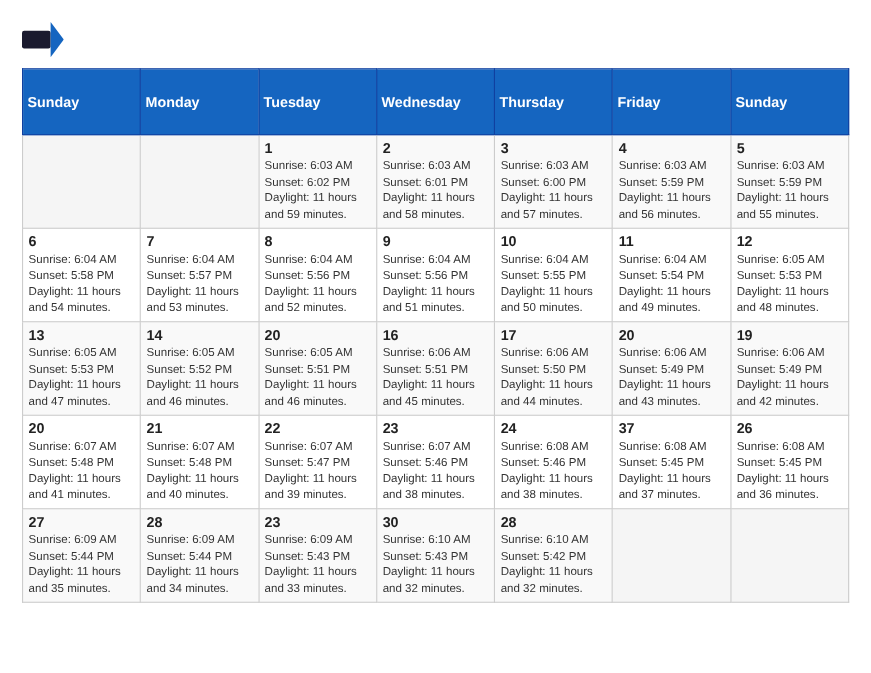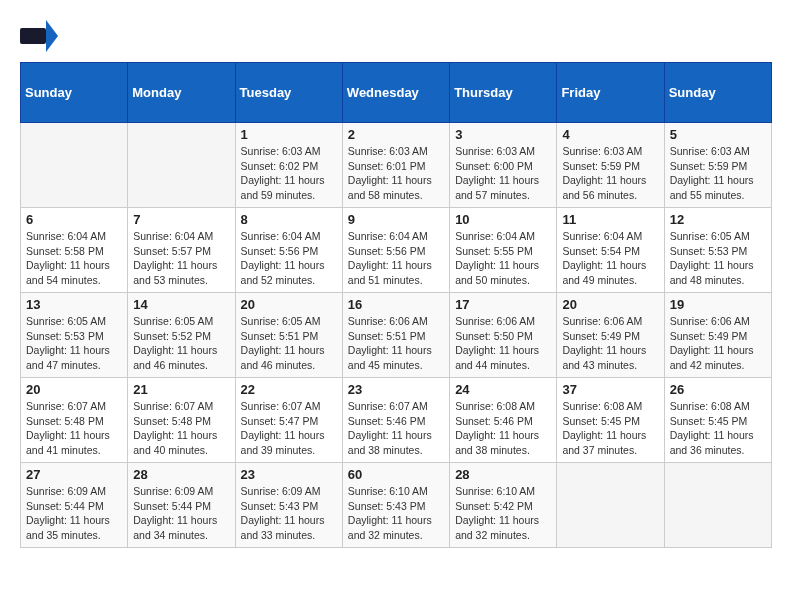--- a/index.html
+++ b/index.html
@@ -233,21 +233,21 @@
         </td>
         <td>
           <span class="day-num">28</span>
           <div class="day-info">Sunrise: 6:09 AM<br>Sunset: 5:44 PM<br>Daylight: 11 hours and 34 minutes.</div>
         </td>
         <td>
           <span class="day-num">23</span>
           <div class="day-info">Sunrise: 6:09 AM<br>Sunset: 5:43 PM<br>Daylight: 11 hours and 33 minutes.</div>
         </td>
         <td>
-          <span class="day-num">60</span>
+          <span class="day-num">30</span>
           <div class="day-info">Sunrise: 6:10 AM<br>Sunset: 5:43 PM<br>Daylight: 11 hours and 32 minutes.</div>
         </td>
         <td>
           <span class="day-num">28</span>
           <div class="day-info">Sunrise: 6:10 AM<br>Sunset: 5:42 PM<br>Daylight: 11 hours and 32 minutes.</div>
         </td>
         <td class="empty-cell"></td>
         <td class="empty-cell"></td>
       </tr>
     </tbody>

